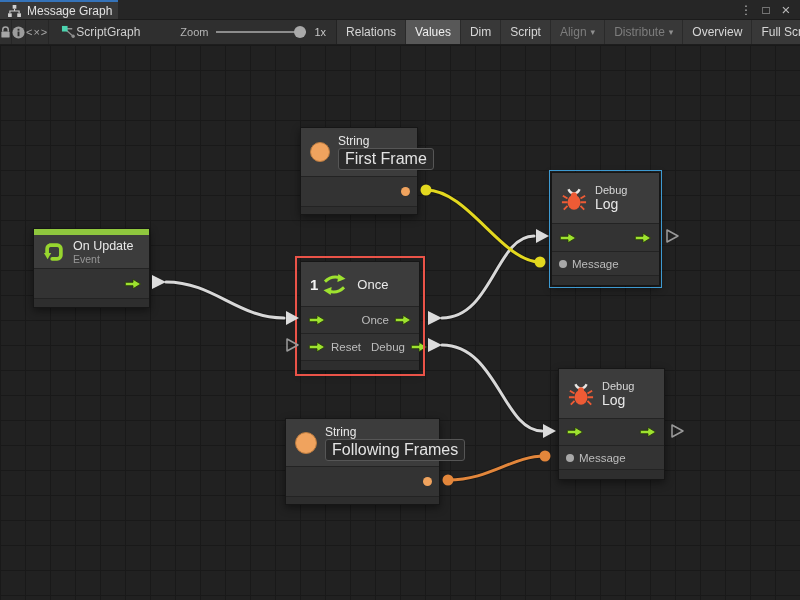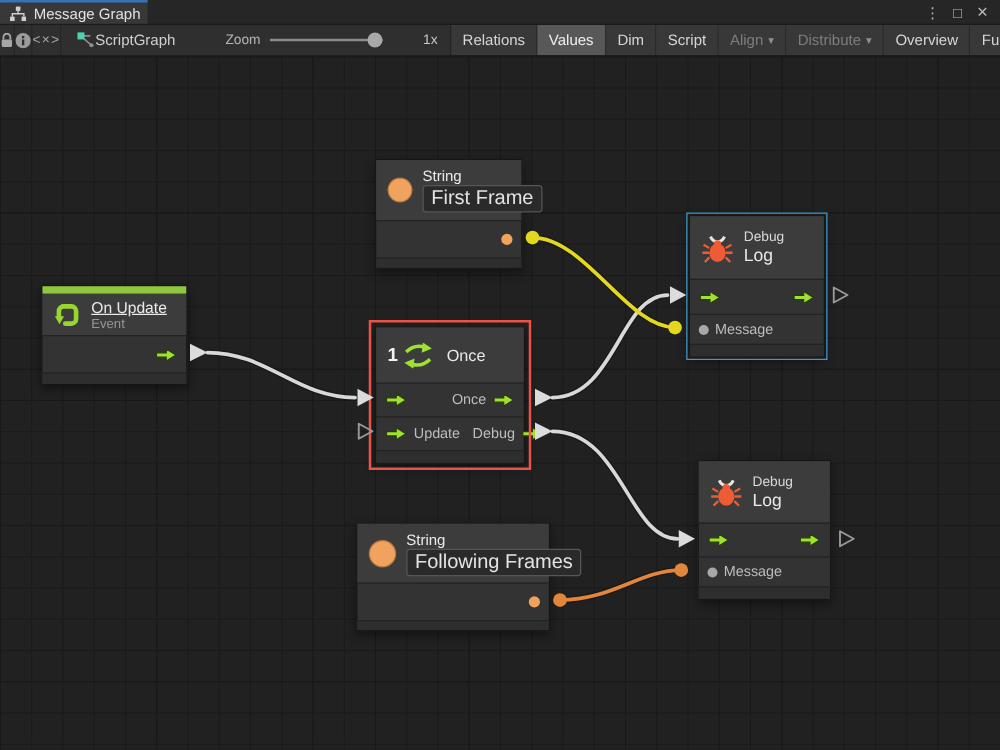--- a/index.html
+++ b/index.html
@@ -25,21 +25,21 @@
   .tseg.info { width:32px; }
   .tseg.code { width:62px; color:#a8a8a8; font-size:11px; letter-spacing:1px; }
   .breadcrumb { display:flex; align-items:center; gap:0; padding:0 12px; }
   .bc-label { color:#cfcfcf; }
   .zoom-group { display:flex; align-items:center; gap:8px; padding:0 10px 0 28px; }
   .zoom-label { color:#b5b5b5; font-size:11px; }
   .slider { position:relative; width:90px; height:14px; }
   .slider .track { position:absolute; left:0; right:0; top:6px; height:2px; background:#8c8c8c; }
   .slider .handle { position:absolute; top:1px; left:78px; width:12px; height:12px;
                     border-radius:50%; background:#a9a9a9; }
-  .zoom-val { color:#c7c7c7; font-size:11px;margin-left:24px; }
+  .zoom-val { color:#c7c7c7; font-size:11px; }
   .btn-strip { display:flex; align-items:stretch; border-left:1px solid #232323; }
   .tbtn { display:flex; align-items:center; gap:4px; padding:0 9px; background:#383838;
           border-right:1px solid #2a2a2a; color:#d6d6d6; white-space:nowrap; }
   .tbtn.active { background:#585858; color:#efefef; }
   .tbtn.disabled { color:#7d7d7d; }
   .caret { font-size:9px; color:#8f8f8f; }
 
   
   .canvas { position:relative; width:800px; height:555px; background-color:#212121;
     background-image:
@@ -237,21 +237,21 @@
     <div class="ftr" style="height:10px;"></div>
   </div>
 
   <div class="node" style="left:33px;top:183px;width:117px;">
     <div class="event-strip"></div>
     <div class="hdr" style="height:33px;">
       <svg width="22" height="22">
           <use href="#sym-loop"></use>
         </svg>
       <div>
-        <div class="title" style="font-size:12.5px;text-decoration:underline;">On Update</div>
+        <div class="title" style="font-size:12.5px;">On Update</div>
         <div class="subtitle">Event</div>
       </div>
     </div>
     <div class="row" style="height:30px;justify-content:flex-end;">
       <svg class="farrow">
           <use href="#sym-arrow"></use>
         </svg>
     </div>
     <div class="ftr" style="height:9px;"></div>
   </div>
@@ -271,21 +271,21 @@
       <span class="spacer"></span>
       <span class="port-label">Once</span>
       <svg class="farrow">
           <use href="#sym-arrow"></use>
         </svg>
     </div>
     <div class="row" style="height:27px;">
       <svg class="farrow">
           <use href="#sym-arrow"></use>
         </svg>
-      <span class="port-label">Update</span>
+      <span class="port-label">Reset</span>
       <span class="spacer"></span>
       <span class="port-label">Debug</span>
       <svg class="farrow">
           <use href="#sym-arrow"></use>
         </svg>
     </div>
     <div class="ftr" style="height:10px;"></div>
   </div>
 
   <div class="node" style="left:285px;top:373px;width:155px;">

